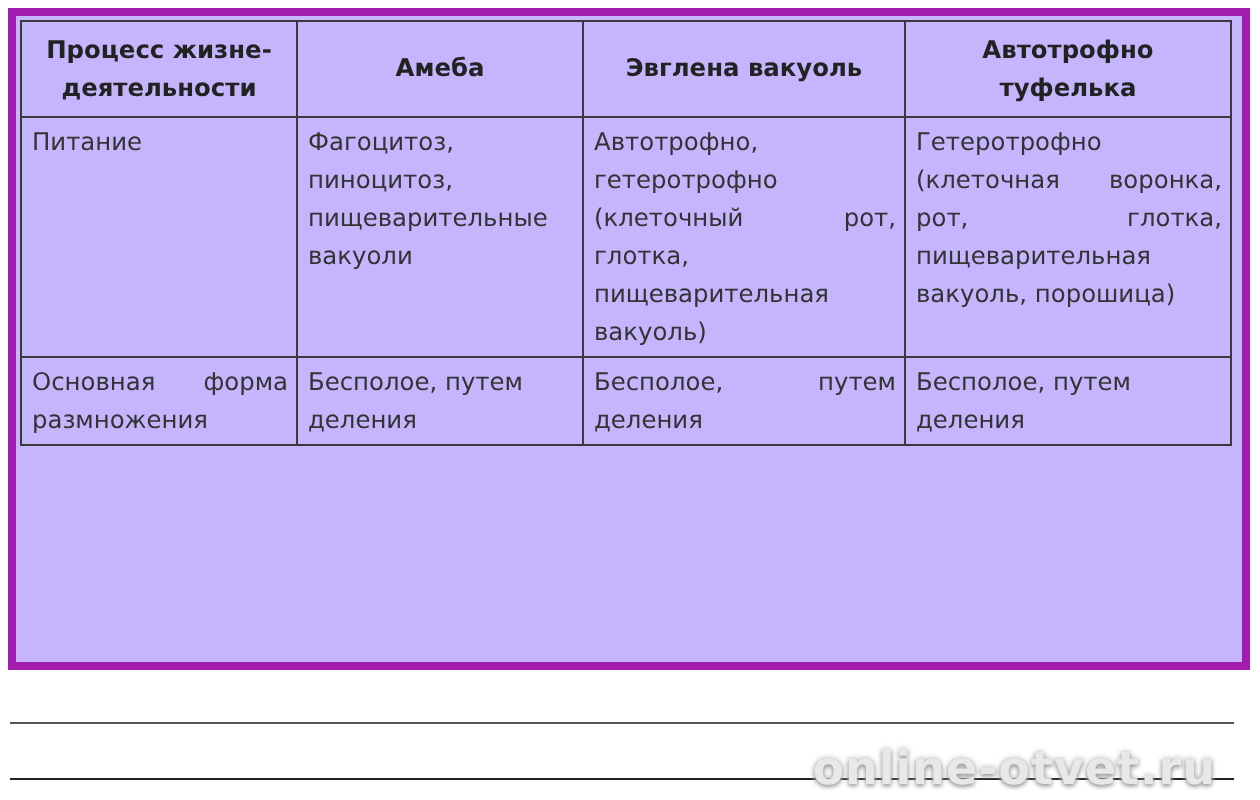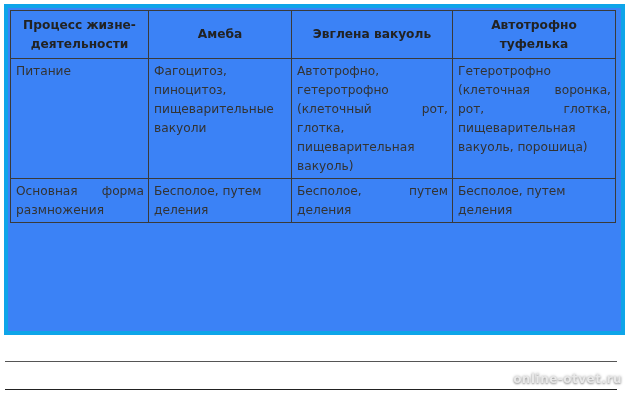--- a/index.html
+++ b/index.html
@@ -14,22 +14,22 @@
       overflow: hidden;
       font-family: "DejaVu Sans", sans-serif;
       color: #2a2a2a;
     }
     .frame {
       position: absolute;
       left: 4px;
       top: 4px;
       width: 613px;
       height: 323px;
-      border: 4px solid #0ea5e9;
-      background: #3b82f6;
+      border: 4px solid #a21caf;
+      background: #c4b5fd;
     }
     table.bio {
       position: absolute;
       left: 2px;
       top: 2px;
       width: 605px;
       border-collapse: collapse;
       table-layout: fixed;
       font-size: 12.2px;
       line-height: 19px;
@@ -63,23 +63,23 @@
       position: absolute;
       left: 5px;
       width: 612px;
       height: 1px;
       background: #555555;
     }
     .rule.r1 { top: 361px; }
     .rule.r2 { top: 389px; background: #222222; }
     .watermark {
       position: absolute;
-      right: 8px;
+      right: 22px;
       top: 372px;
-      font-size: 12px;
+      font-size: 23px;
       font-weight: bold;
       color: #e8e8e8;
       text-shadow: 0 1px 2px #9a9a9a, 0 0 3px #bbbbbb;
       letter-spacing: 0.5px;
       font-family: "DejaVu Sans", sans-serif;
     }
   </style>
 </head>
 <body>
 

